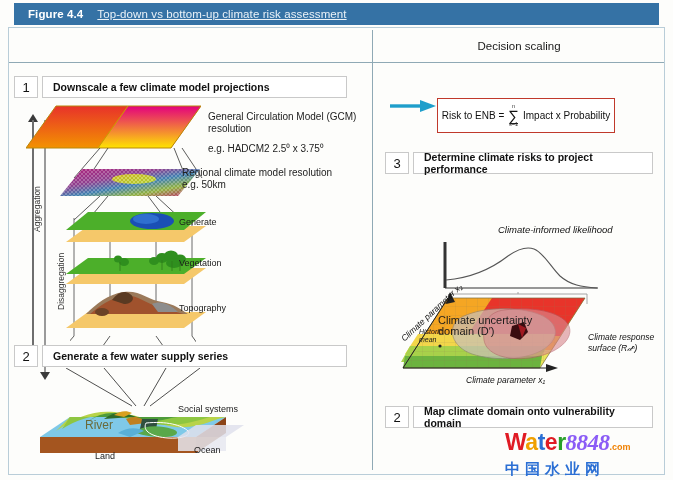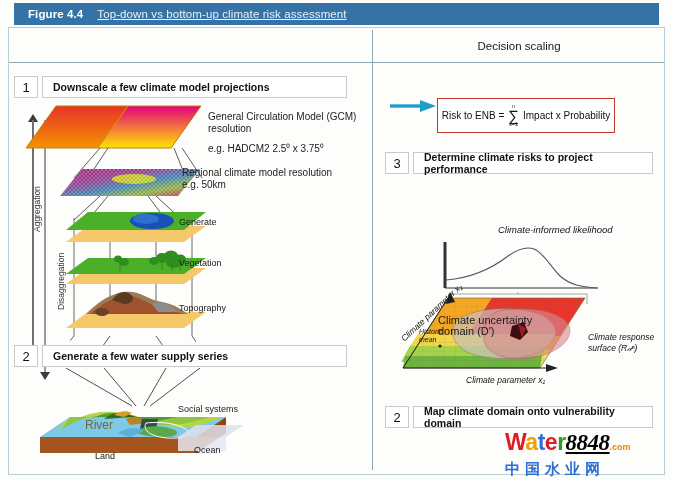--- a/index.html
+++ b/index.html
@@ -146,21 +146,21 @@
     line-height:11px;white-space:nowrap;
   }
   
   #watermark{position:absolute;left:505px;top:431px;width:160px;height:44px;}
   #wm-top{font-size:23px;font-weight:bold;line-height:23px;letter-spacing:-.5px;}
   #wm-top .w{color:#e01b24;}
   #wm-top .a{color:#f0a000;}
   #wm-top .t{color:#2b6fd4;}
   #wm-top .e{color:#e01b24;}
   #wm-top .r{color:#2aa02a;}
-  #wm-top .num{color:#000000;font-style:italic;font-family:"Liberation Serif",serif;text-decoration:underline;}
+  #wm-top .num{color:#8b5cf6;font-style:italic;font-family:"Liberation Serif",serif;}
   #wm-top .dotcom{color:#f08000;font-size:9px;font-weight:bold;letter-spacing:0;}
   #wm-bottom{
     color:#2b6fd4;font-size:15px;font-weight:bold;letter-spacing:5px;margin-top:1px;
   }
 </style>
 </head>
 <body>
 
 <div id="figure-root">
 

